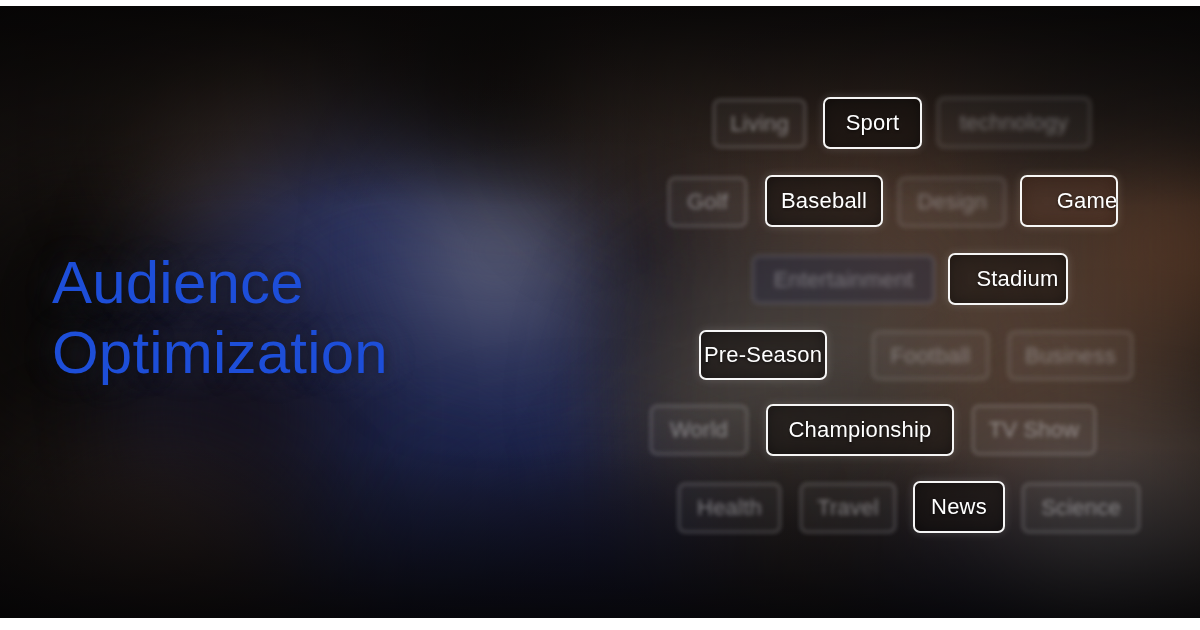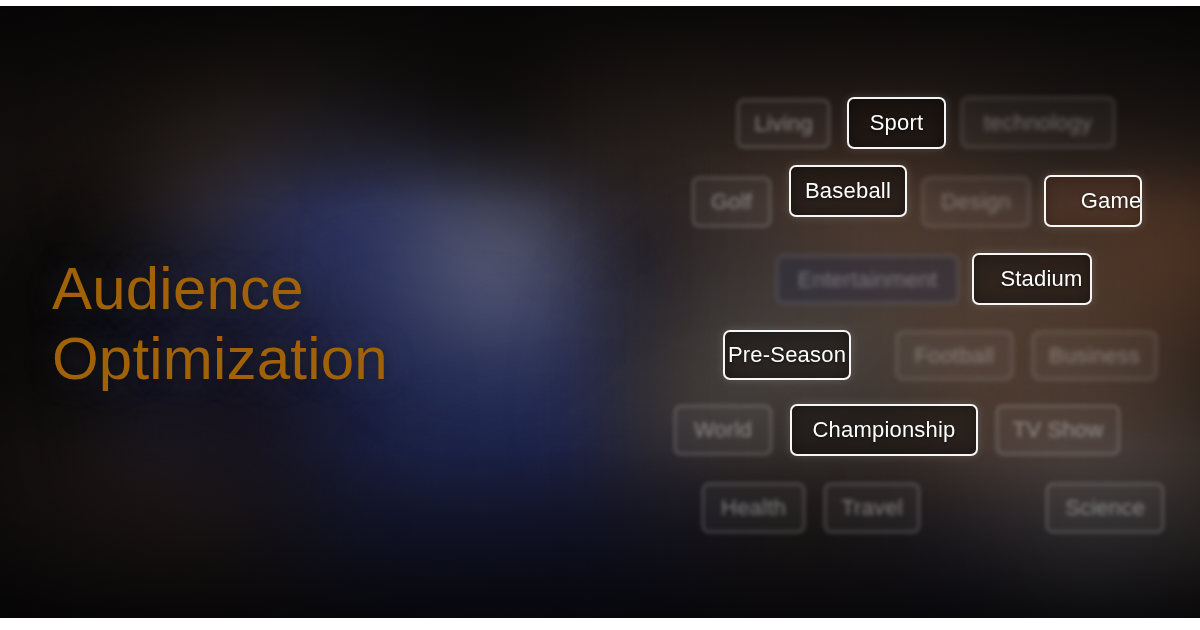--- a/index.html
+++ b/index.html
@@ -61,22 +61,22 @@
     left: 600px; top: 0; right: 0; bottom: 0;
     background:
       linear-gradient(90deg, rgba(40,34,32,0.10) 0%, rgba(70,58,52,0.26) 35%, rgba(92,74,64,0.30) 70%, rgba(60,50,48,0.24) 100%);
     filter: blur(26px);
   }
 
   
   #title {
     position: absolute;
     left: 52px;
-    top: 254px;
-    color: #a16207;
+    top: 248px;
+    color: #1d4ed8;
     font-weight: 300;
     font-size: 60px;
     line-height: 1.17;
     letter-spacing: 0.2px;
     text-shadow: 0 2px 14px rgba(0,0,0,0.55), 0 0 34px rgba(140,160,210,0.28);
     white-space: pre-line;
     user-select: none;
   }
 
   
@@ -91,21 +91,20 @@
     align-items: center;
     justify-content: center;
     border-radius: 7px;
     border: 2px solid rgba(255,255,255,0.30);
     font-size: 22px;
     font-weight: 400;
     letter-spacing: 0.2px;
     white-space: nowrap;
     color: rgba(230,230,234,0.55);
     background: rgba(255,255,255,0.045);
-    margin-left: 24px;
   }
   
   .chip.focus {
     border-color: rgba(255,255,255,0.96);
     color: #ffffff;
     background: rgba(18,14,12,0.50);
     box-shadow: 0 0 10px rgba(255,255,255,0.16), inset 0 0 16px rgba(0,0,0,0.35);
     text-shadow: 0 1px 3px rgba(0,0,0,0.6);
   }
   
@@ -167,29 +166,30 @@
   </div>
 
   <div id="title">Audience
 Optimization</div>
 
   <div id="tags">
       <div class="chip dim" style="left: 713px; top: 99px; width: 93px; height: 49px;">Living</div>
       <div class="chip focus" style="left: 823px; top: 97px; width: 99px; height: 52px;">Sport</div>
       <div class="chip dim dimmer" style="left: 937px; top: 97px; width: 154px; height: 51px;">technology</div>
       <div class="chip dim" style="left: 668px; top: 177px; width: 79px; height: 50px;">Golf</div>
-      <div class="chip focus" style="left: 765px; top: 165px; width: 118px; height: 52px;">Baseball</div>
+      <div class="chip focus" style="left: 765px; top: 175px; width: 118px; height: 52px;">Baseball</div>
       <div class="chip dim dimmer" style="left: 898px; top: 177px; width: 108px; height: 50px;">Design</div>
       <div class="chip focus warm" style="left: 1020px; top: 175px; width: 98px; height: 52px;">Game</div>
       <div class="chip dim cool dimmer" style="left: 752px; top: 255px; width: 183px; height: 49px;">Entertainment</div>
       <div class="chip focus" style="left: 948px; top: 253px; width: 120px; height: 52px; padding-left: 19px;">Stadium</div>
       <div class="chip focus" style="left: 699px; top: 330px; width: 128px; height: 50px;">Pre-Season</div>
       <div class="chip dim dimmer" style="left: 872px; top: 331px; width: 117px; height: 49px;">Football</div>
       <div class="chip dim dimmer" style="left: 1008px; top: 331px; width: 125px; height: 49px;">Business</div>
       <div class="chip dim" style="left: 650px; top: 405px; width: 98px; height: 50px;">World</div>
       <div class="chip focus" style="left: 766px; top: 404px; width: 188px; height: 52px; text-align: right;">Championship</div>
       <div class="chip dim" style="left: 972px; top: 405px; width: 124px; height: 50px;">TV Show</div>
       <div class="chip dim" style="left: 678px; top: 483px; width: 103px; height: 50px;">Health</div>
       <div class="chip dim" style="left: 800px; top: 483px; width: 96px; height: 50px;">Travel</div>
+      <div class="chip focus" style="left: 913px; top: 481px; width: 92px; height: 52px;">News</div>
       <div class="chip dim" style="left: 1022px; top: 483px; width: 118px; height: 50px;">Science</div>
     </div>
 
 </div>
 
 </body></html>

